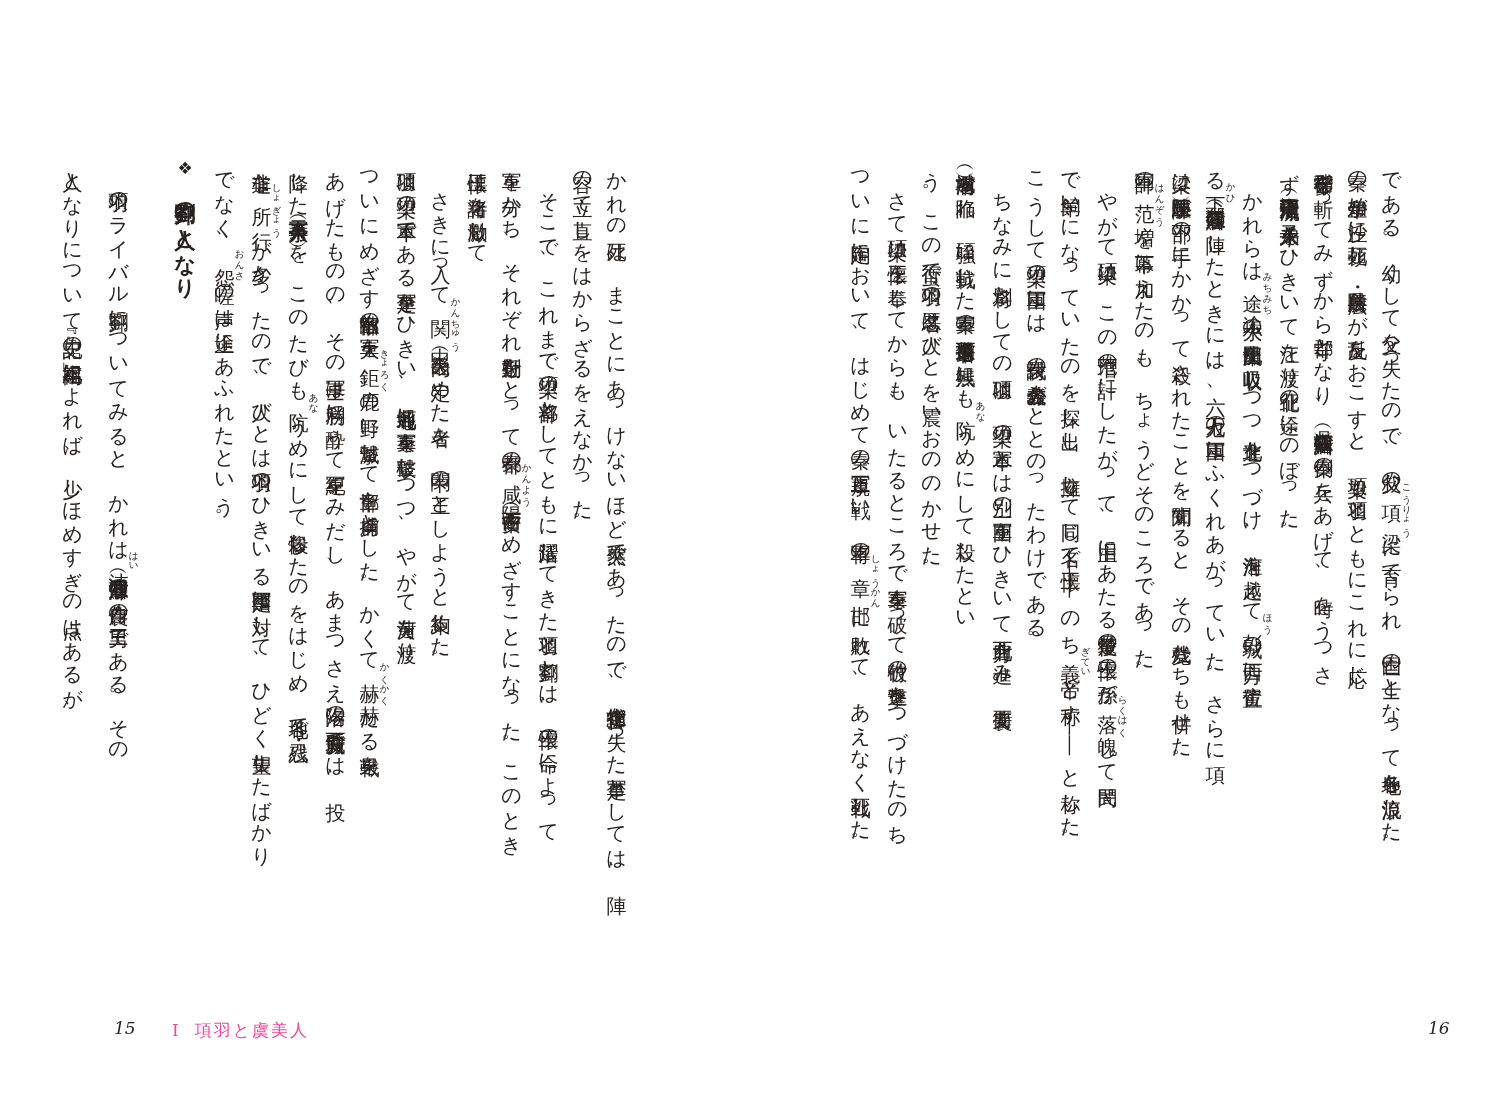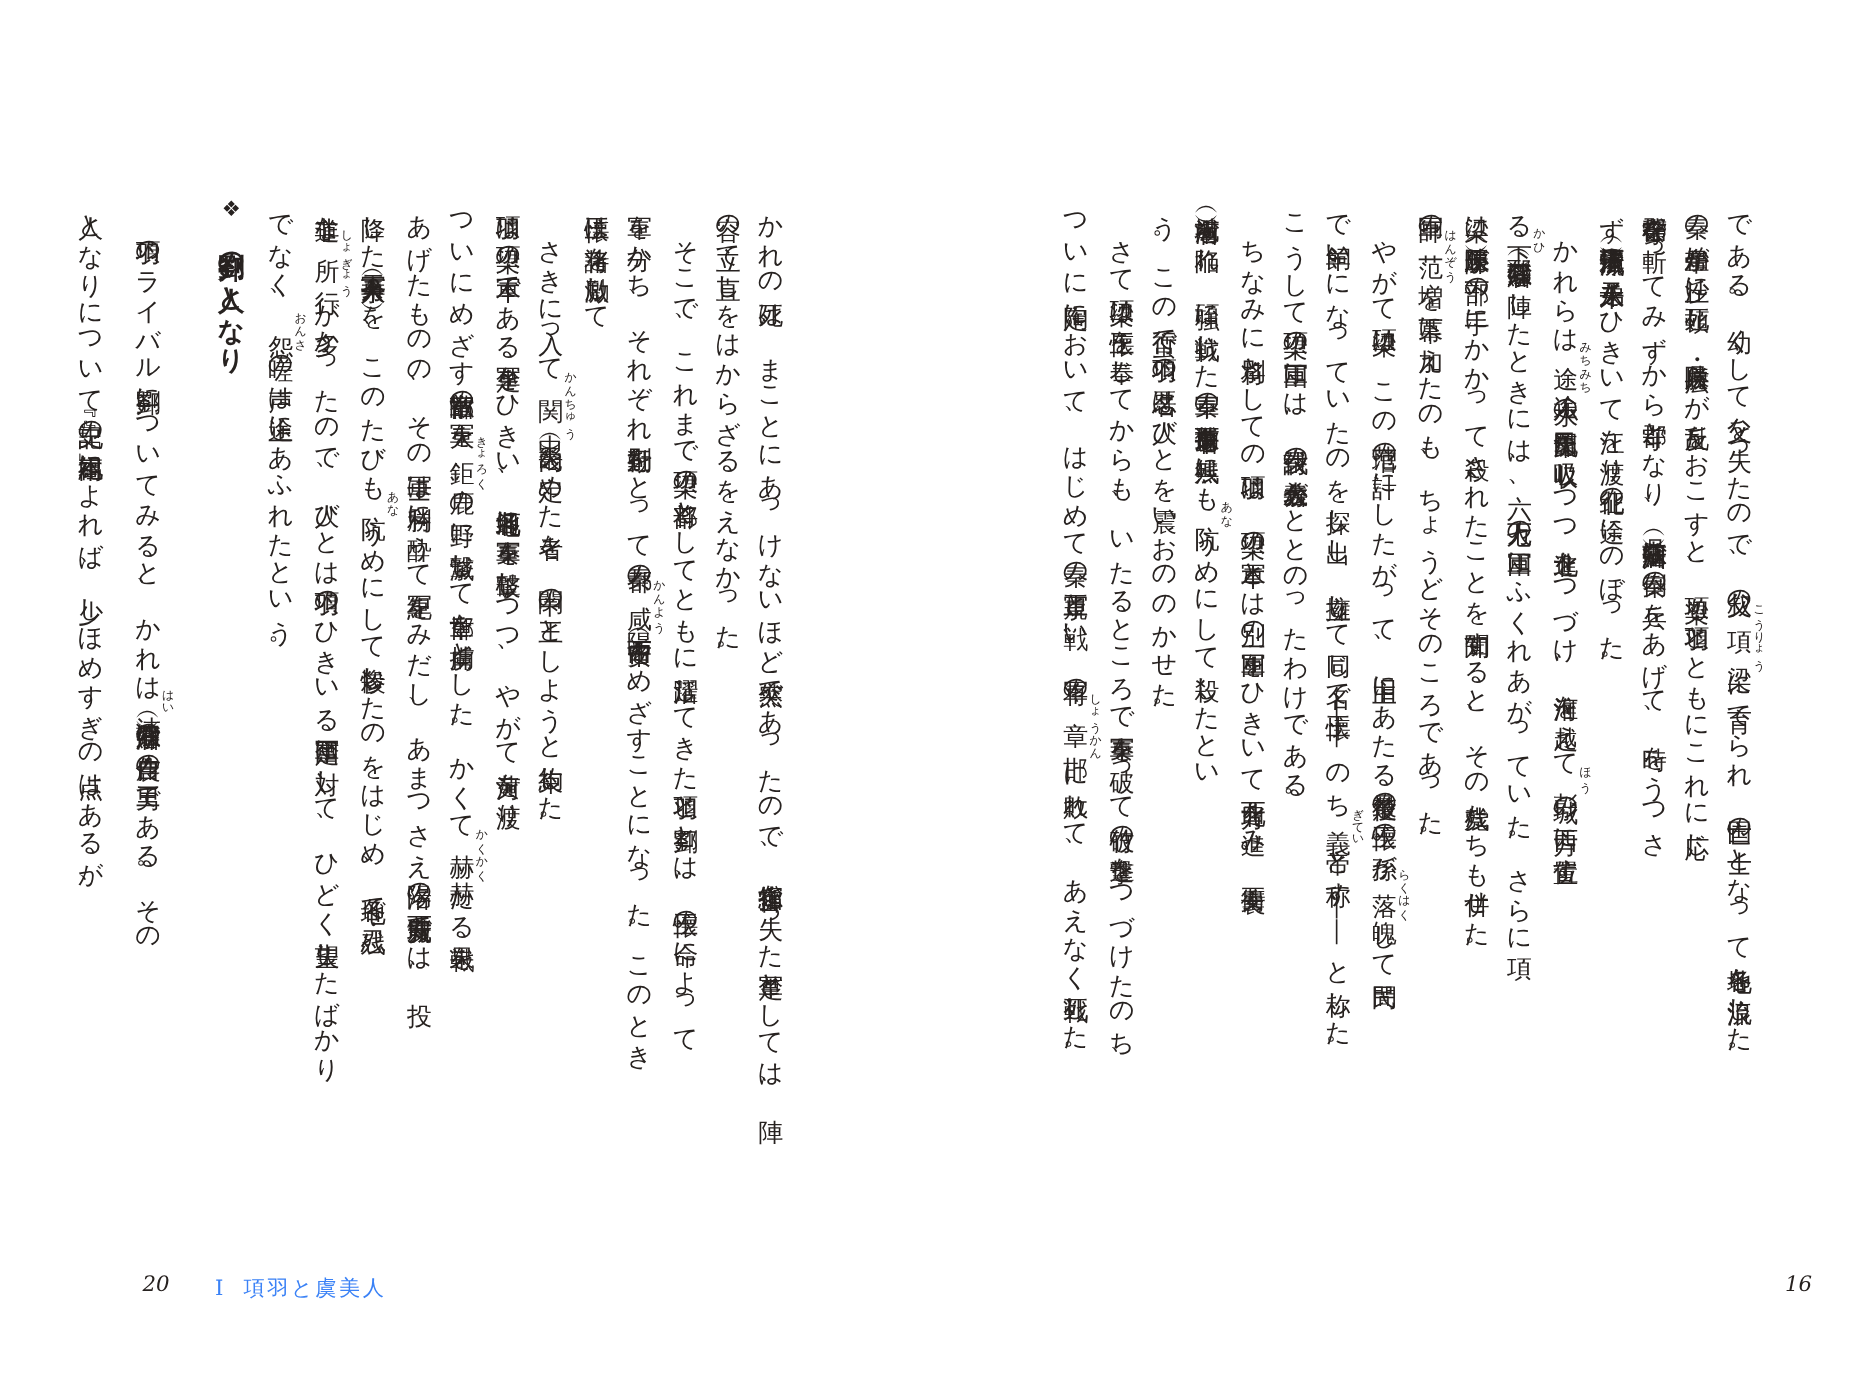--- a/index.html
+++ b/index.html
@@ -34,21 +34,21 @@
   
   .folio{
     position:absolute;top:1018px;
     font-style:italic;font-size:17px;color:#272220;
     font-family:"DejaVu Serif","Liberation Serif",serif;
   }
   .folio-right{left:1428px;}
   .folio-left{left:114px;}
   .running-head{
     position:absolute;top:1019px;left:172px;
-    font-style:normal;font-size:17px;letter-spacing:2px;color:#3b82f6;
+    font-style:normal;font-size:17px;letter-spacing:2px;color:#ec4899;
     font-family:"DejaVu Serif","Liberation Serif",serif;
   }
   .running-head .numeral{margin-right:14px;}
 </style>
 </head>
 <body>
 
 <div class="spread">
 
   <div class="vtext vtext-right" id="right-columns">
@@ -83,18 +83,18 @@
       <div class="col">降した秦軍二十余万人（？）を、このたびも<ruby>阬<rt>あな</rt></ruby>うめにして惨殺したのをはじめ、各地で残忍・</div>
       <div class="col">非道な<ruby>所行<rt>しょぎょう</rt></ruby>が多かったので、人びとは項羽のひきいる楚軍団に対して、ひどく失望したばかり</div>
       <div class="col">でなく、<ruby>怨嗟<rt>おんさ</rt></ruby>の声は途上にあふれたという。</div>
       <div class="col col-heading"><span class="mark">❖</span><span>劉邦の人となり</span></div>
       <div class="col col-wide">　項羽のライバル劉邦についてみると、かれは<ruby>沛<rt>はい</rt></ruby>（江蘇省沛県）の自作農の三男である。その</div>
       <div class="col col-wide">人となりについて『史記』の「高祖本紀」によれば、少しほめすぎの点はあるが、</div>
     </div>
 
   <div class="folio folio-right">16</div>
 
-  <div class="folio folio-left">20</div>
+  <div class="folio folio-left">15</div>
   <div class="running-head">
     <span class="numeral">Ⅰ</span><span>項羽と虞美人</span>
   </div>
 
 </div>
 
 </body></html>

